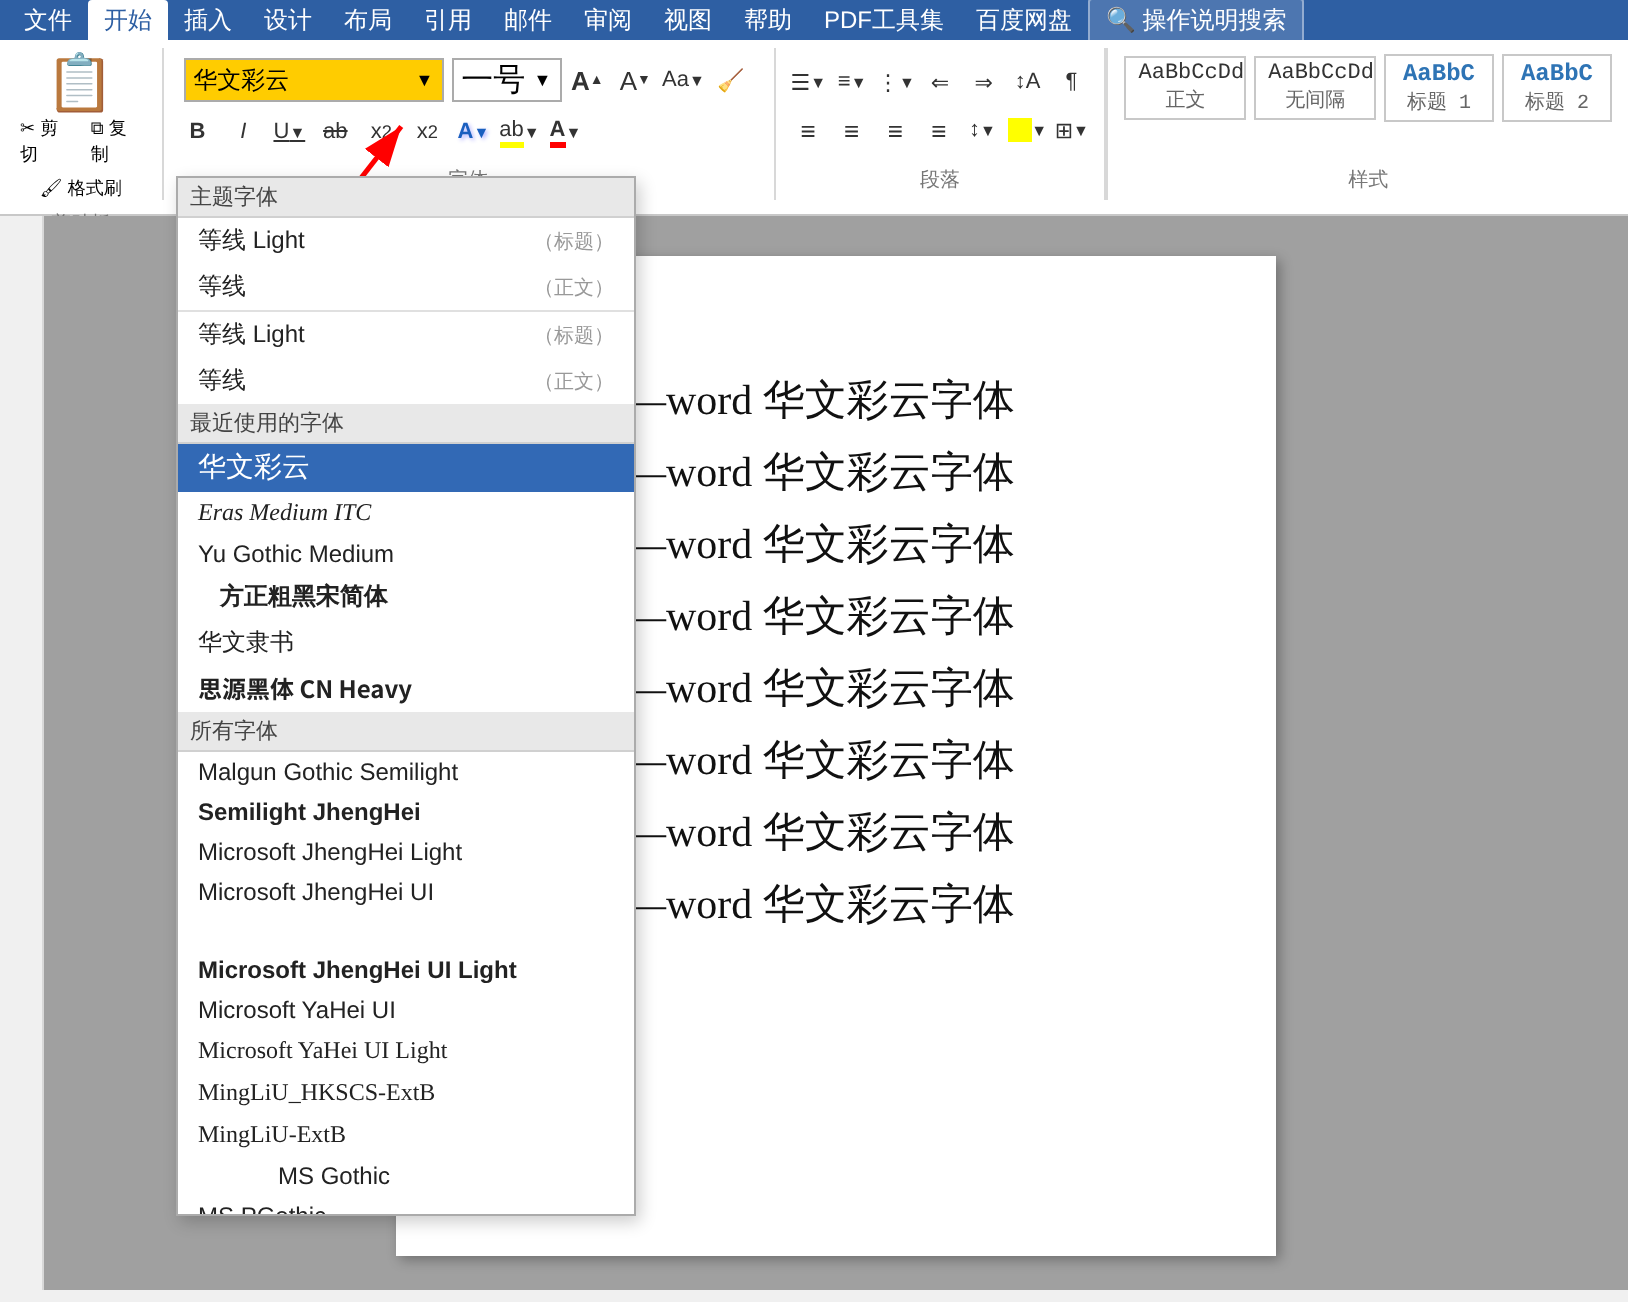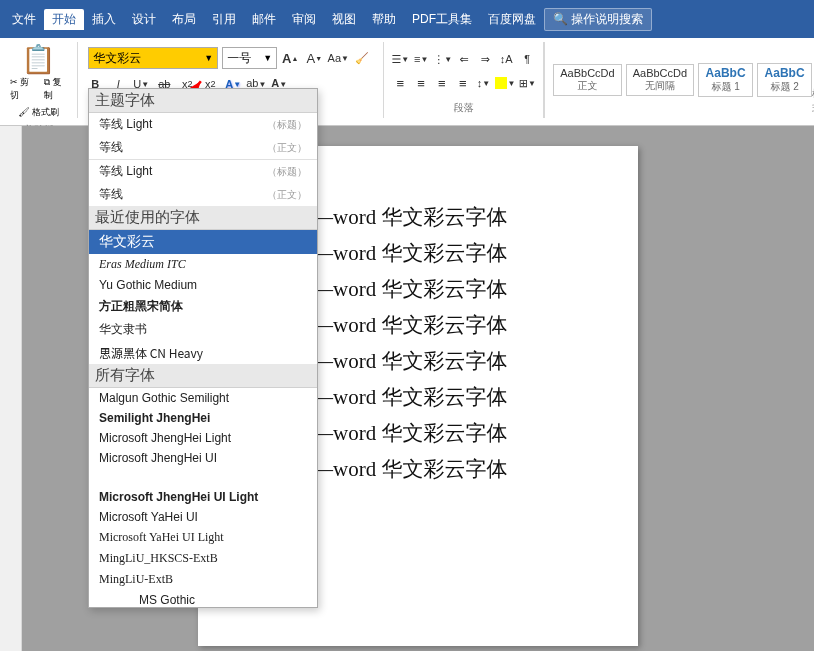--- a/index.html
+++ b/index.html
@@ -1,21 +1,21 @@
 <!DOCTYPE html>
 <html><head>
   <meta charset="utf-8">
   <style>
     * { margin: 0; padding: 0; box-sizing: border-box; }
     body { font-family: 'Microsoft YaHei', SimSun, Arial, sans-serif; background: #f0f0f0; width: 814px; height: 651px; overflow: hidden; font-size: 12px; }
 
     
     .menu-bar {
       background: #2e5fa3;
-      height: 38px;
+      height: 20px;
       display: flex;
       align-items: center;
       padding: 0 4px;
     }
     .menu-bar-item {
       color: white;
       padding: 2px 8px;
       font-size: 12px;
       cursor: pointer;
       white-space: nowrap;
@@ -68,24 +68,26 @@
       display: flex;
       align-items: center;
       justify-content: center;
       font-size: 11px;
       color: #333;
     }
 
     
     .styles-group {
       display: flex;
+      flex-direction: column;
       padding: 2px 8px;
       border-left: 1px solid #d8d8d8;
       height: 76px;
       justify-content: flex-start;
+      font-family: Liberation Mono, monospace;
     }
     .styles-row {
       display: flex;
       gap: 4px;
       align-items: center;
     }
     .style-sample {
       border: 1px solid #c8c8c8;
       padding: 2px 6px;
       font-size: 11px;
@@ -153,21 +155,21 @@
       border: 1px solid #ababab;
       box-shadow: 2px 3px 8px rgba(0,0,0,0.2);
       z-index: 100;
       max-height: 520px;
       overflow-y: auto;
     }
 
     .font-dd-section-title {
       background: #e8e8e8;
       padding: 2px 6px;
-      font-size: 15px;
+      font-size: 11px;
       color: #444;
       font-weight: normal;
       border-bottom: 1px solid #d0d0d0;
     }
 
     .font-dd-item {
       padding: 3px 10px;
       font-size: 12px;
       color: #222;
       cursor: pointer;
@@ -317,21 +319,21 @@
 
   <div class="ribbon-section" style="flex:1; border-right:1px solid #d8d8d8; padding:3px 6px;">
 
     <div class="font-toolbar">
       <div class="font-name-box" style="background:#ffcc00; border:1px solid #ababab; width:130px;">
         <span style="font-size:12px; overflow:hidden; text-overflow:ellipsis;">华文彩云</span>
         <span style="font-size:9px; margin-left:2px;">▼</span>
       </div>
       <div style="display:flex; align-items:center; margin-left:2px;">
         <div class="font-name-box" style="width:55px;">
-          <span style="font-size:12px;">一号</span>
+          <span style="font-size:16px;">一号</span>
           <span style="font-size:9px;">▼</span>
         </div>
       </div>
       <div class="tb-btn" title="增大字体" style="font-weight:bold; font-size:13px;">A<sup style="font-size:7px;">▲</sup></div>
       <div class="tb-btn" title="缩小字体" style="font-size:13px;">A<sup style="font-size:7px;">▼</sup></div>
       <div class="tb-btn" style="font-size:11px;">Aa<span style="font-size:8px;">▼</span></div>
       <div class="tb-btn" title="清除格式">
         <span>🧹</span>
       </div>
     </div>
@@ -442,27 +444,27 @@
   <div class="font-dd-item highlighted">
     <span style="font-family: 'STCaiyun', 'FZCaiYunTi', cursive; font-size:14px;">华文彩云</span>
   </div>
   <div class="font-dd-item">
     <span style="font-style:italic; font-family: 'Eras Medium ITC', serif;">Eras Medium ITC</span>
   </div>
   <div class="font-dd-item">
     <span style="font-family: 'Yu Gothic', sans-serif;">Yu Gothic Medium</span>
   </div>
   <div class="font-dd-item">
-    <span style="font-weight:bold; font-family: Liberation Mono, monospace;">方正粗黑宋简体</span>
+    <span style="font-weight:bold; font-family: Liberation Mono, monospace; margin-left: 11px;">方正粗黑宋简体</span>
   </div>
   <div class="font-dd-item">
     <span style="font-family: 'STLiti', 'LiSu', serif;">华文隶书</span>
   </div>
   <div class="font-dd-item">
-    <span style="font-weight:400; font-family: 'Source Han Sans CN', 'Noto Sans SC', sans-serif;">思源黑体 CN Heavy</span>
+    <span style="font-weight:700; font-family: 'Source Han Sans CN', 'Noto Sans SC', sans-serif;">思源黑体 CN Heavy</span>
   </div>
 
   <div class="font-dd-section-title">所有字体</div>
 
   <div class="font-dd-item">
     <span style="font-weight:300; font-family: 'Malgun Gothic', sans-serif;">Malgun Gothic Semilight</span>
   </div>
   <div class="font-dd-item">
     <span style="font-weight:bold; font-family: 'Microsoft JhengHei', sans-serif;">Semilight JhengHei</span>
   </div>

